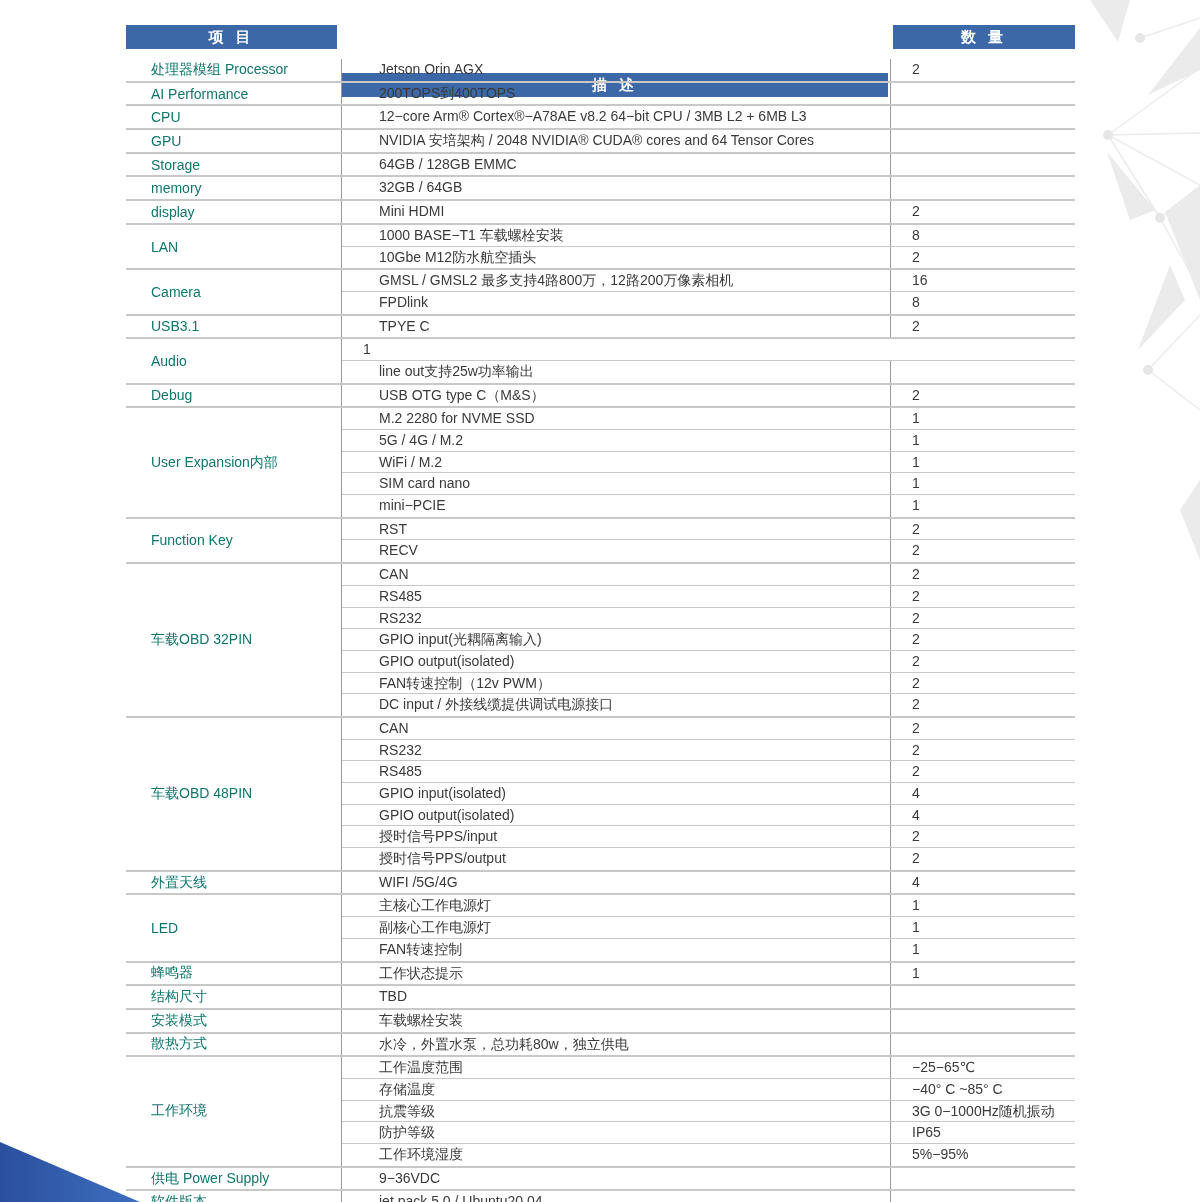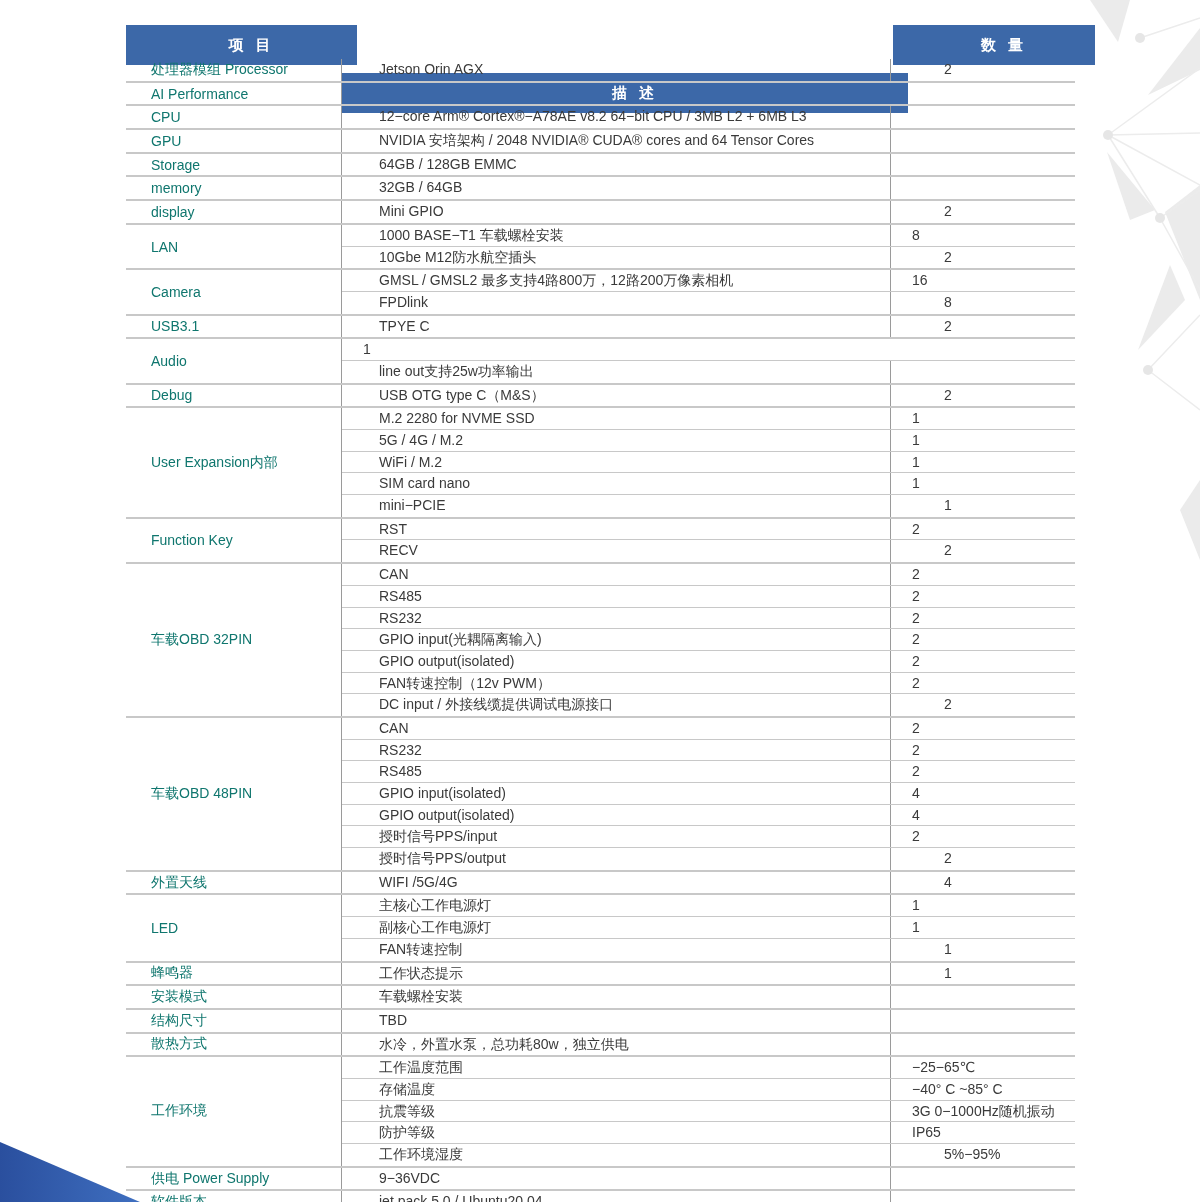--- a/index.html
+++ b/index.html
@@ -6,34 +6,34 @@
   body {
     width:1200px; height:1202px; position:relative; overflow:hidden;
     background:#ffffff;
     font-family:"Liberation Sans","DejaVu Sans",sans-serif;
     color:#3a3a3a;
   }
   .bg-deco { position:absolute; top:0; right:0; width:140px; height:760px; z-index:0; }
   .bg-corner { position:absolute; left:0; bottom:0; width:140px; height:60px; z-index:0; }
   .header { position:absolute; top:25px; left:126px; height:24px; z-index:2; }
   .hcell {
-    position:absolute; top:0; height:40px; background:#3c68a8; color:#fff;
+    position:absolute; top:0; height:24px; background:#3c68a8; color:#fff;
     font-weight:bold; font-size:15px; letter-spacing:4px;
-    display:flex; align-items:center; justify-content:center;padding-left:20px;
+    display:flex; align-items:center; justify-content:center;
   }
   .table { position:absolute; top:59px; left:126px; width:949px; z-index:2; }
   .group { position:relative; border-bottom:2px solid #c8c8c8; box-sizing:border-box; }
   .group .label {
     position:absolute; left:0; top:0; bottom:0; width:215px;
     display:flex; align-items:center; padding-left:25px;
     font-size:14px; color:#0f766e;
   }
   .rows { margin-left:215px; border-left:1px solid #9a9a9a; }
   .row { height:21.7px; display:flex; box-sizing:border-box; border-bottom:1px solid #c8c8c8; }
-  .row:last-child { border-bottom:none;gap:32px; }
+  .row:last-child { border-bottom:none; }
   .desc { width:549px; padding-left:37px; font-size:14px; line-height:21px; white-space:nowrap; box-sizing:border-box; border-right:1px solid #9a9a9a; }
   .qty { padding-left:21px; font-size:14px; line-height:21px; white-space:nowrap; }
 </style>
 </head>
 <body>
 
 <svg class="bg-deco" viewBox="0 0 140 760" xmlns="http://www.w3.org/2000/svg">
   <g fill="#ebebeb" stroke="none">
     <polygon points="30,0 70,0 58,42"></polygon>
     <polygon points="140,28 140,70 88,95"></polygon>
@@ -84,20 +84,21 @@
         <div class="row">
           <div class="desc">Jetson Orin AGX</div>
           <div class="qty">2</div>
         </div>
       </div>
     </div>
     <div class="group">
       <div class="label">AI Performance</div>
       <div class="rows">
         <div class="row">
+          <div class="desc">200TOPS到400TOPS</div>
           <div class="qty"></div>
         </div>
       </div>
     </div>
     <div class="group">
       <div class="label">CPU</div>
       <div class="rows">
         <div class="row">
           <div class="desc">12−core Arm® Cortex®−A78AE v8.2 64−bit CPU    /    3MB L2 + 6MB L3</div>
           <div class="qty"></div>
@@ -128,21 +129,21 @@
         <div class="row">
           <div class="desc">32GB / 64GB</div>
           <div class="qty"></div>
         </div>
       </div>
     </div>
     <div class="group">
       <div class="label">display</div>
       <div class="rows">
         <div class="row">
-          <div class="desc">Mini GPIO</div>
+          <div class="desc">Mini HDMI</div>
           <div class="qty">2</div>
         </div>
       </div>
     </div>
     <div class="group">
       <div class="label">LAN</div>
       <div class="rows">
         <div class="row">
           <div class="desc">1000 BASE−T1 车载螺栓安装</div>
           <div class="qty">8</div>
@@ -329,33 +330,33 @@
     <div class="group">
       <div class="label">蜂鸣器</div>
       <div class="rows">
         <div class="row">
           <div class="desc">工作状态提示</div>
           <div class="qty">1</div>
         </div>
       </div>
     </div>
     <div class="group">
+      <div class="label">结构尺寸</div>
+      <div class="rows">
+        <div class="row">
+          <div class="desc">TBD</div>
+          <div class="qty"></div>
+        </div>
+      </div>
+    </div>
+    <div class="group">
       <div class="label">安装模式</div>
       <div class="rows">
         <div class="row">
           <div class="desc">车载螺栓安装</div>
-          <div class="qty"></div>
-        </div>
-      </div>
-    </div>
-    <div class="group">
-      <div class="label">结构尺寸</div>
-      <div class="rows">
-        <div class="row">
-          <div class="desc">TBD</div>
           <div class="qty"></div>
         </div>
       </div>
     </div>
     <div class="group">
       <div class="label">散热方式</div>
       <div class="rows">
         <div class="row">
           <div class="desc">水冷，外置水泵，总功耗80w，独立供电</div>
           <div class="qty"></div>

